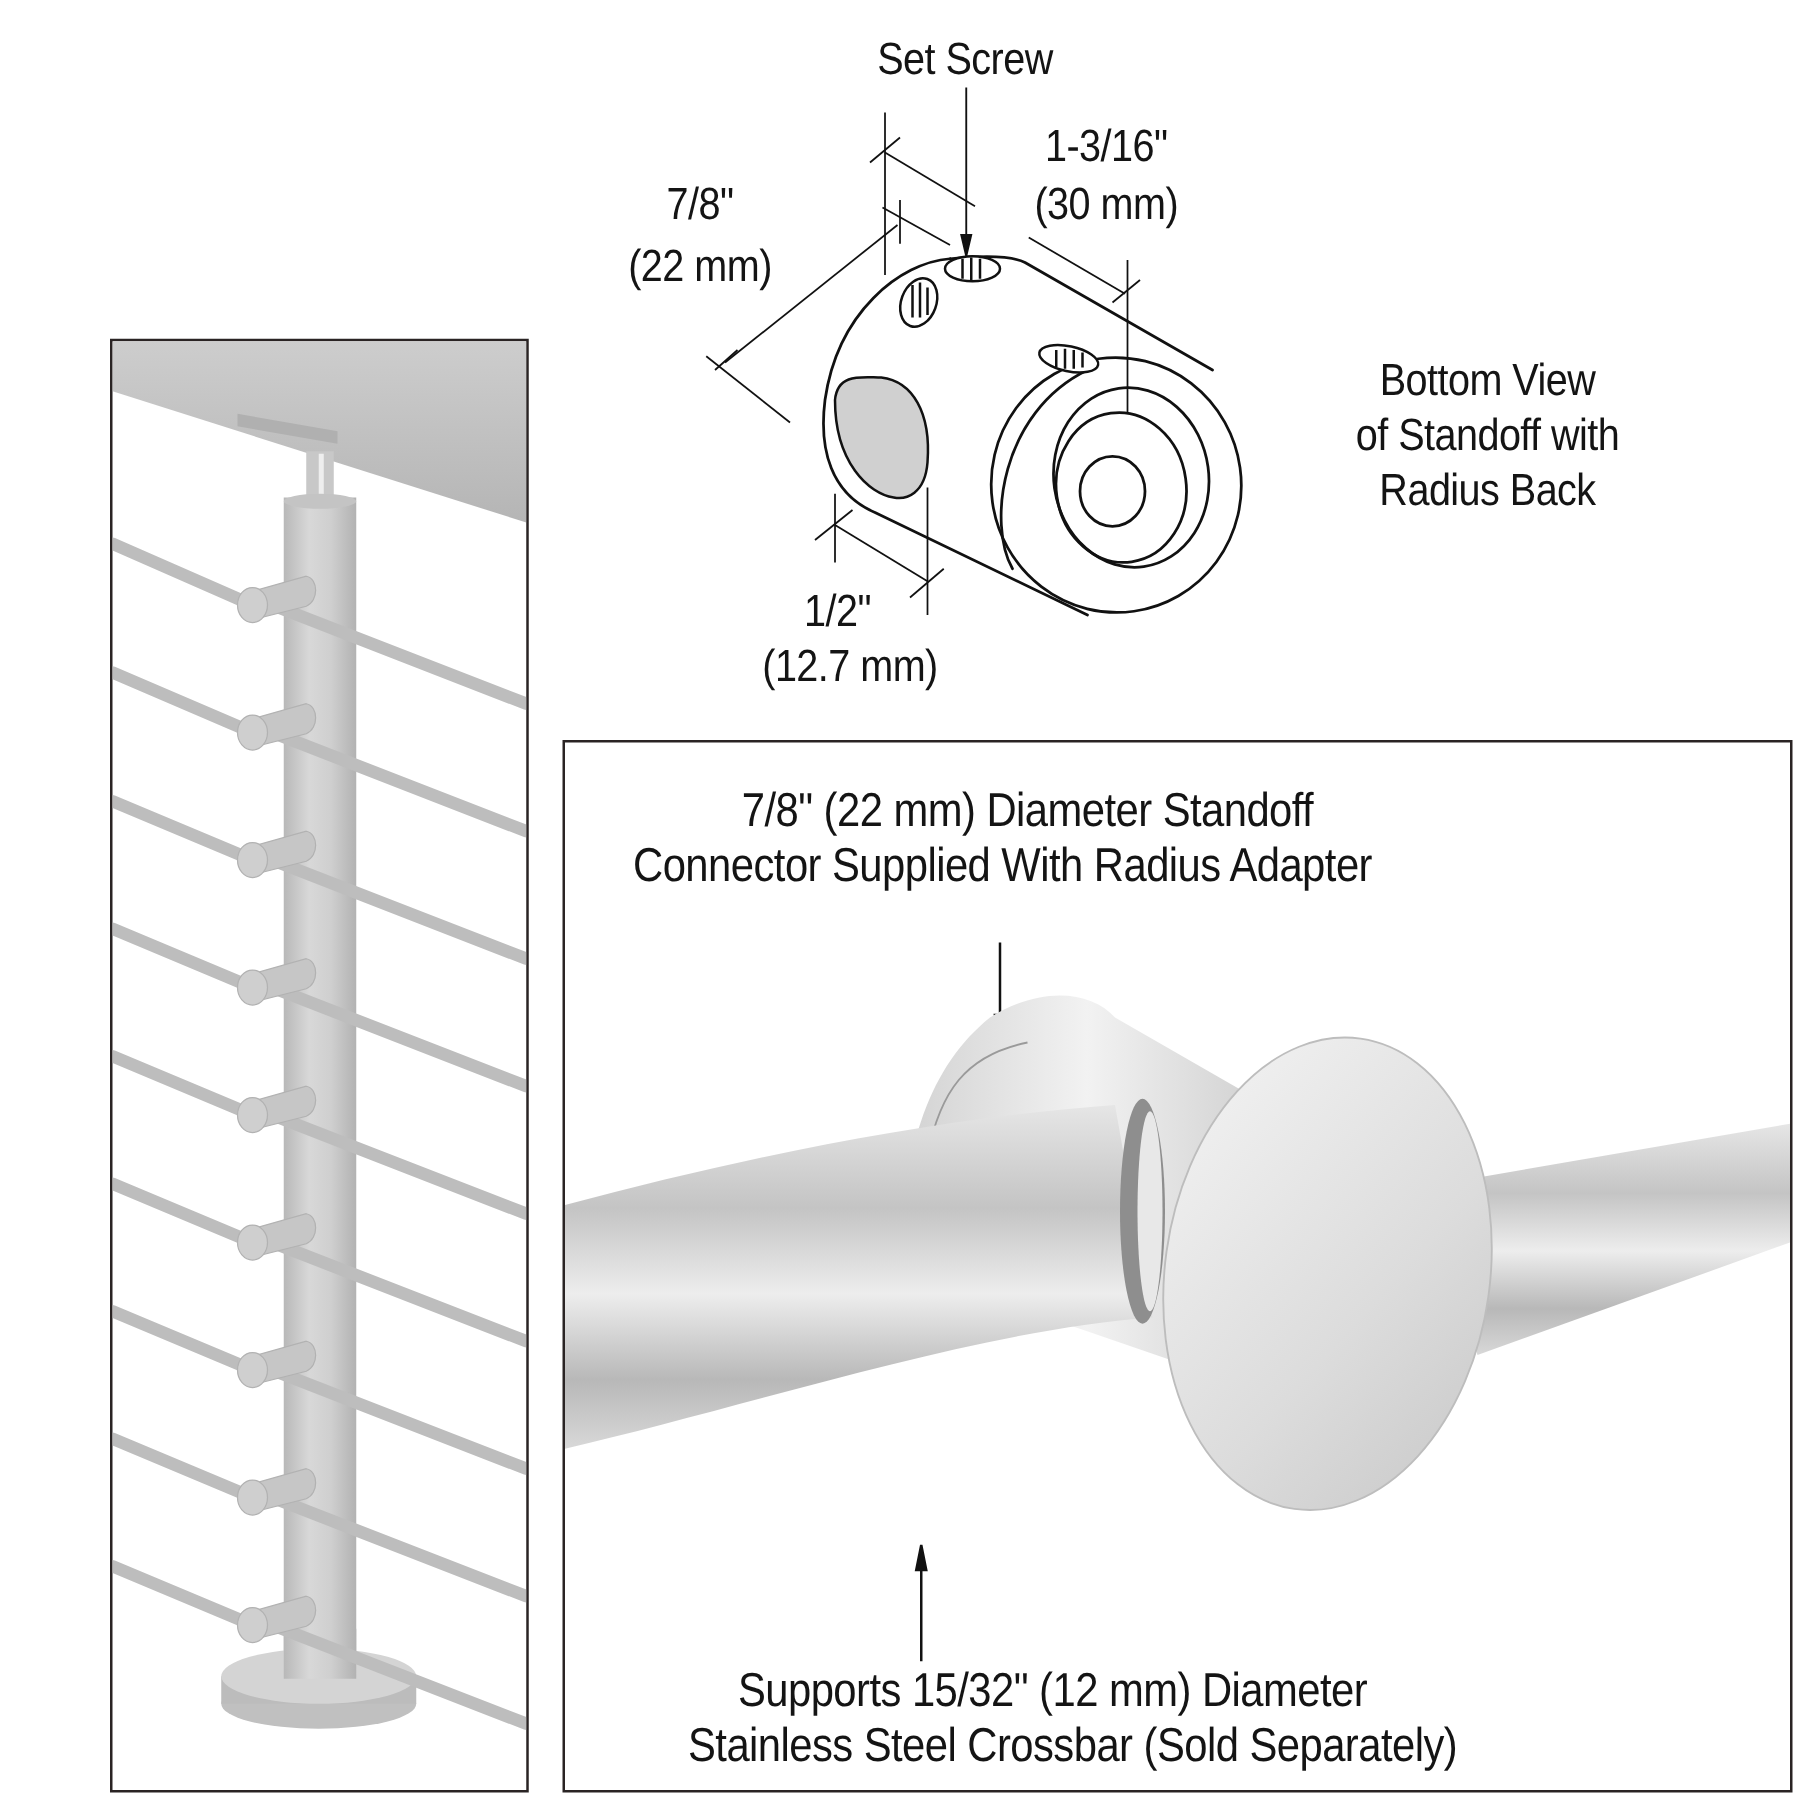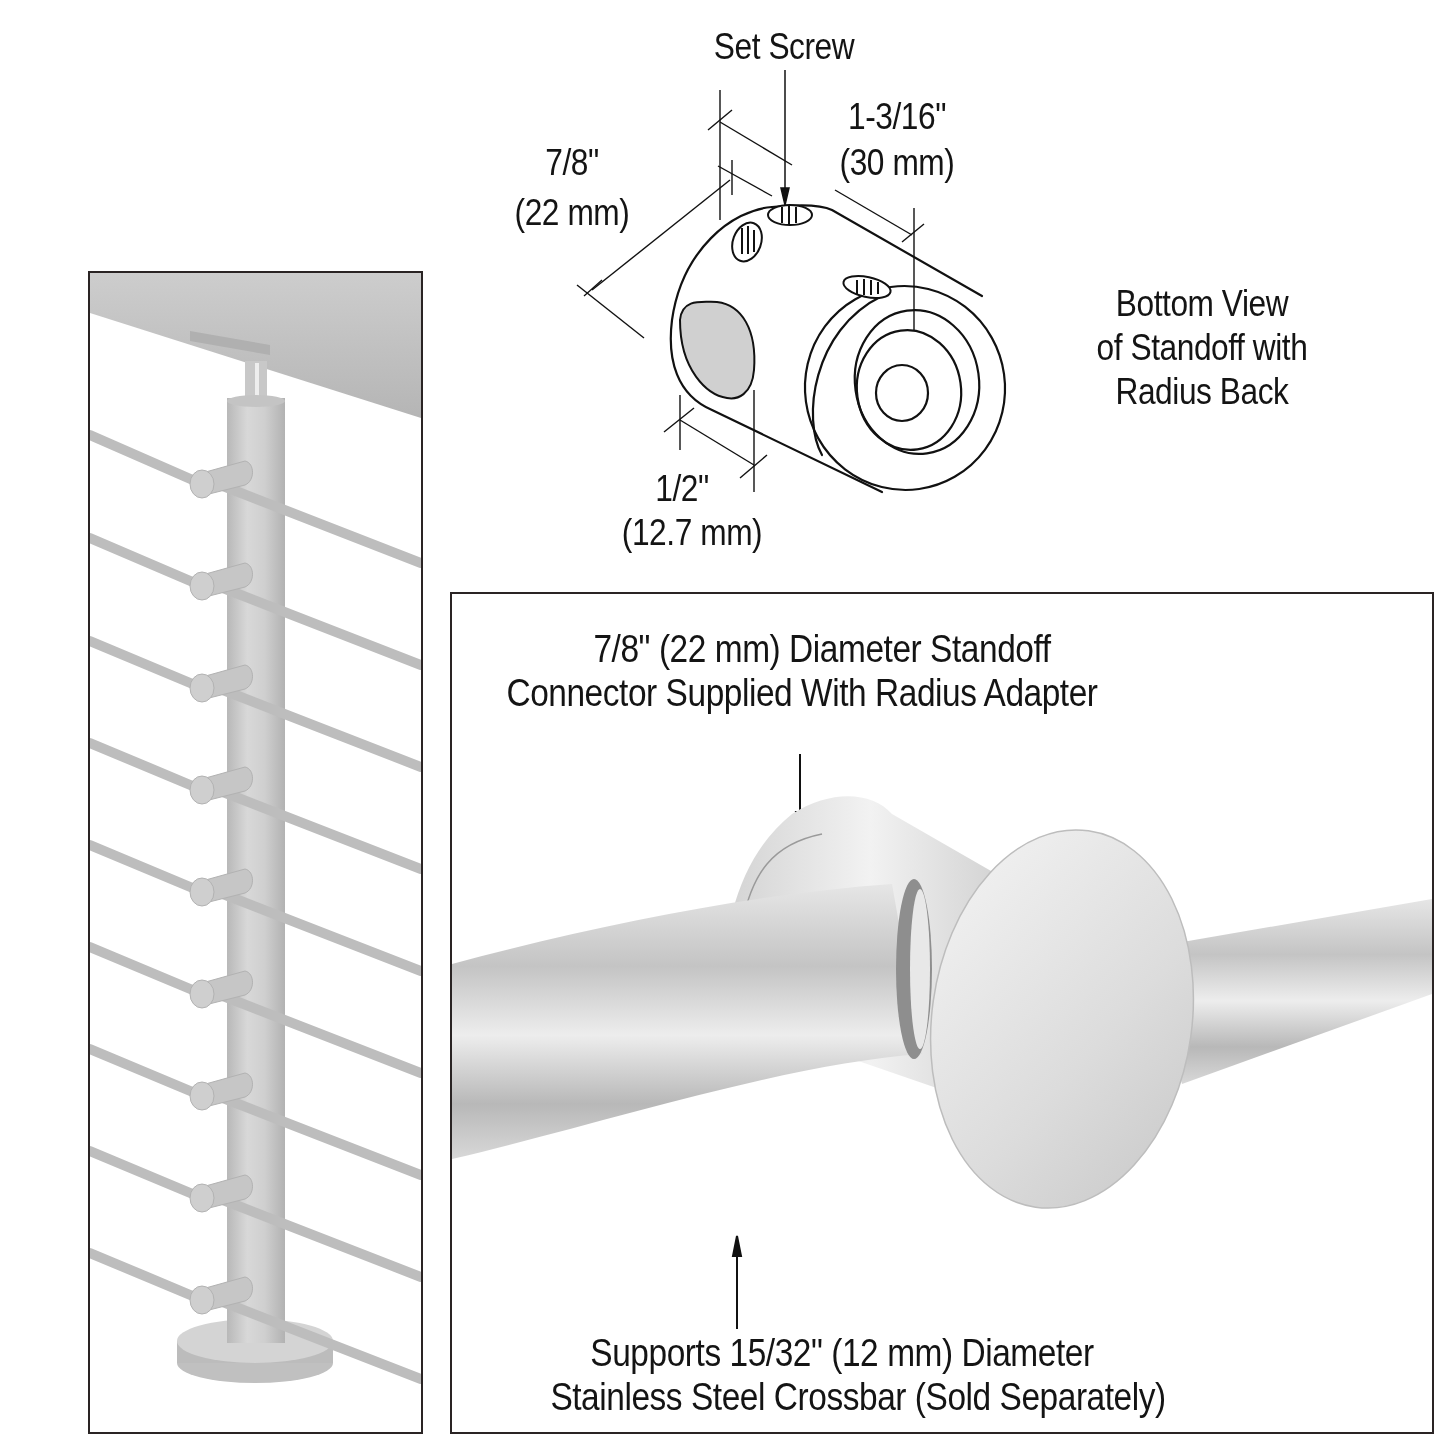--- a/index.html
+++ b/index.html
@@ -5,21 +5,21 @@
   html, body { margin:0; padding:0; background:#ffffff; }
   body { width:1445px; height:1445px; position:relative; overflow:hidden; font-family:"Liberation Sans", sans-serif; color:#111; }
   .abs { position:absolute; }
   .label { position:absolute; text-align:center; font-family:"Liberation Sans", sans-serif; color:#141414; line-height:1.15; letter-spacing:-0.5px; transform:scaleX(0.88); transform-origin:center top; white-space:nowrap; }
   .frame { position:absolute; border:2px solid #2a2424; box-sizing:border-box; background:#fff; overflow:hidden; }
   svg { display:block; }
 </style>
 </head>
 <body>
 
-<div class="abs" style="left:12px;top:0;width:1218px;height:560px;">
+<div class="abs" style="left:0;top:0;width:1218px;height:560px;">
 
   <div class="label" style="left:672px;top:26px;width:200px;font-size:36px;">Set Screw</div>
 
   <div class="label" style="left:480px;top:142px;width:160px;font-size:36px;">7/8"</div>
   <div class="label" style="left:470px;top:192px;width:180px;font-size:36px;">(22 mm)</div>
 
   <div class="label" style="left:800px;top:96px;width:170px;font-size:36px;">1-3/16"</div>
   <div class="label" style="left:795px;top:142px;width:180px;font-size:36px;">(30 mm)</div>
 
   <div class="label" style="left:610px;top:468px;width:120px;font-size:36px;">1/2"</div>

